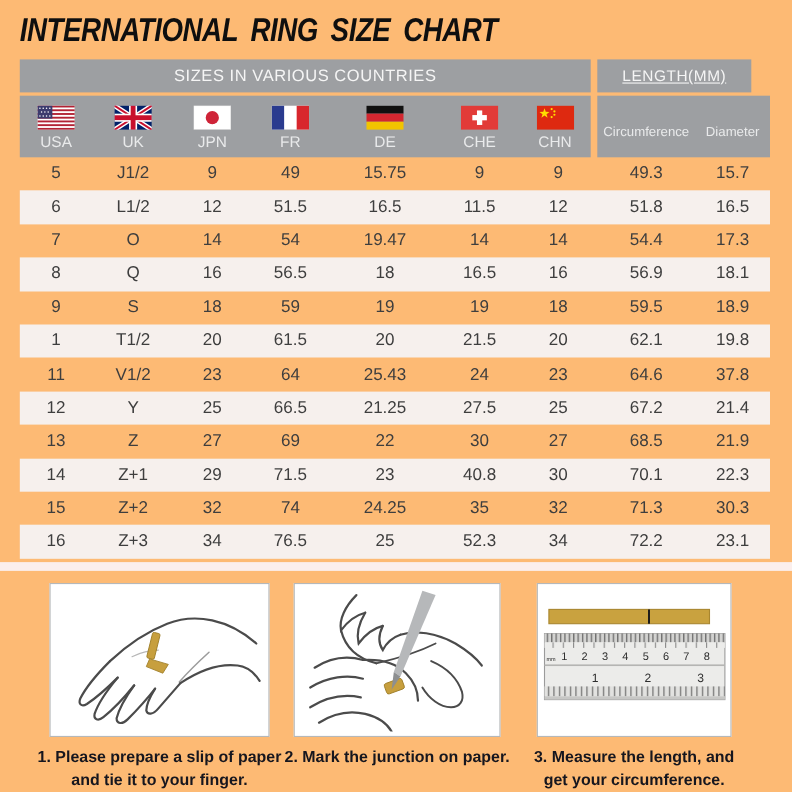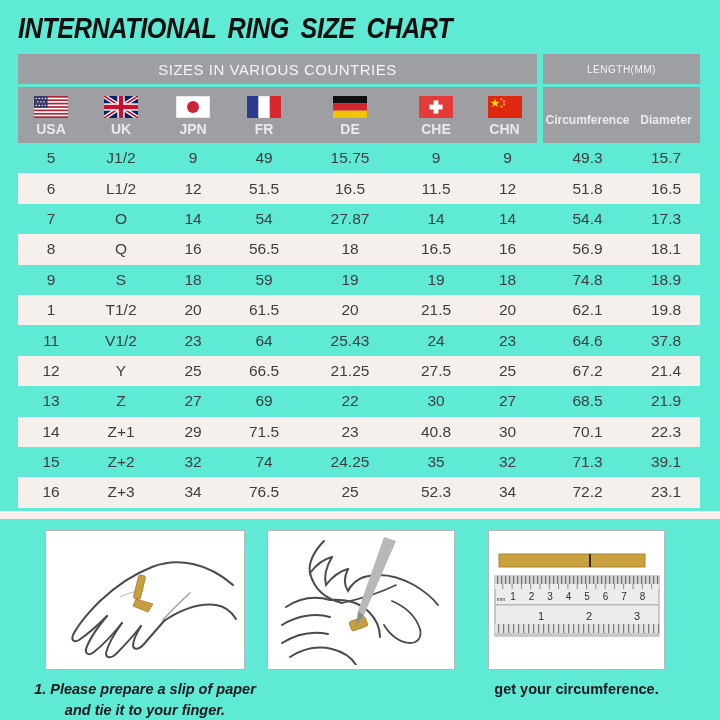--- a/index.html
+++ b/index.html
@@ -1,38 +1,38 @@
 <!DOCTYPE html>
 <html><head>
 <meta charset="utf-8">
 <style>
   html,body{margin:0;padding:0;background:#ffffff;}
   .page{
-    width:720px;height:720px;background:#5eead4;position:relative;overflow:hidden;
+    width:720px;height:720px;background:#fdba74;position:relative;overflow:hidden;
     font-family:"Liberation Sans", sans-serif;
   }
   
   .title{
     margin:10px 0 0 18px;
     font-size:30px;font-weight:bold;font-style:italic;
     color:#0f0f0f;letter-spacing:-0.5px;word-spacing:6px;
     transform:scaleX(0.84);transform-origin:left center;
     white-space:nowrap;line-height:1.2;
   }
   
   .tablewrap{margin-left:18px;width:682px;}
   .group-header-row{display:flex;gap:6px;margin-top:8px;}
   .ghdr{
     background:#9d9fa2;color:#f5f5f5;height:30px;
     display:flex;align-items:center;justify-content:center;
     font-size:15px;letter-spacing:0.5px;
   }
   .ghdr.countries{width:519px;}
-  .ghdr.length{width:157px;font-size:10px;}
-  .flags-row{display:flex;gap:6px;margin-top:3px;font-weight:bold;}
+  .ghdr.length{width:140px;font-size:14px;text-decoration:underline;}
+  .flags-row{display:flex;gap:6px;margin-top:3px;}
   .flags-left{
     width:519px;height:56px;background:#9d9fa2;
     display:grid;grid-template-columns:66px 74px 70px 72px 100px 72px 65px;
   }
   .flag-cell{display:flex;flex-direction:column;align-items:center;justify-content:center;gap:4px;padding-top:2px;}
   .flag-cell svg{display:block;}
   .flag-label{color:#e9eaeb;font-size:14px;line-height:1;}
   .flags-right{
     width:157px;height:56px;background:#9d9fa2;
     display:grid;grid-template-columns:89px 68px;align-items:end;
@@ -54,21 +54,21 @@
   .step2{margin-left:22px;width:188px;}
   .step3{margin-left:33px;width:177px;}
   .step-box{
     border:1px solid #b5b8ba;background:#ffffff;height:138px;
     display:flex;align-items:center;justify-content:center;overflow:hidden;
   }
   .step-caption{
     margin-top:9px;font-weight:bold;font-size:14.5px;color:#16161e;
     text-align:center;line-height:1.45;
   }
-  .step1 .step-caption{width:260px;margin-left:-30px;font-style:italic;}
+  .step1 .step-caption{width:260px;margin-left:-30px;}
   .step2 .step-caption{width:250px;margin-left:-31px;}
   .step3 .step-caption{width:215px;margin-left:-19px;}
   .cap-line{display:block;}
 </style>
 </head>
 <body>
 
 <div class="page">
 
   <div class="title">INTERNATIONAL RING SIZE CHART</div>
@@ -209,21 +209,21 @@
           <div class="tcell">11.5</div>
           <div class="tcell">12</div>
           <div class="tcell">51.8</div>
           <div class="tcell">16.5</div>
         </div>
         <div class="trow">
           <div class="tcell">7</div>
           <div class="tcell">O</div>
           <div class="tcell">14</div>
           <div class="tcell">54</div>
-          <div class="tcell">27.87</div>
+          <div class="tcell">19.47</div>
           <div class="tcell">14</div>
           <div class="tcell">14</div>
           <div class="tcell">54.4</div>
           <div class="tcell">17.3</div>
         </div>
         <div class="trow alt">
           <div class="tcell">8</div>
           <div class="tcell">Q</div>
           <div class="tcell">16</div>
           <div class="tcell">56.5</div>
@@ -234,21 +234,21 @@
           <div class="tcell">18.1</div>
         </div>
         <div class="trow">
           <div class="tcell">9</div>
           <div class="tcell">S</div>
           <div class="tcell">18</div>
           <div class="tcell">59</div>
           <div class="tcell">19</div>
           <div class="tcell">19</div>
           <div class="tcell">18</div>
-          <div class="tcell">74.8</div>
+          <div class="tcell">59.5</div>
           <div class="tcell">18.9</div>
         </div>
         <div class="trow alt">
           <div class="tcell">1</div>
           <div class="tcell">T1/2</div>
           <div class="tcell">20</div>
           <div class="tcell">61.5</div>
           <div class="tcell">20</div>
           <div class="tcell">21.5</div>
           <div class="tcell">20</div>
@@ -301,21 +301,21 @@
         </div>
         <div class="trow">
           <div class="tcell">15</div>
           <div class="tcell">Z+2</div>
           <div class="tcell">32</div>
           <div class="tcell">74</div>
           <div class="tcell">24.25</div>
           <div class="tcell">35</div>
           <div class="tcell">32</div>
           <div class="tcell">71.3</div>
-          <div class="tcell">39.1</div>
+          <div class="tcell">30.3</div>
         </div>
         <div class="trow alt">
           <div class="tcell">16</div>
           <div class="tcell">Z+3</div>
           <div class="tcell">34</div>
           <div class="tcell">76.5</div>
           <div class="tcell">25</div>
           <div class="tcell">52.3</div>
           <div class="tcell">34</div>
           <div class="tcell">72.2</div>
@@ -367,20 +367,23 @@
             <path d="M10,90 C26,80 44,78 58,82"></path>
             <path d="M10,108 C26,98 42,96 56,99"></path>
             <path d="M18,122 C32,113 47,111 60,114 C72,117 80,123 84,130"></path>
             <path d="M58,65 C74,64 88,68 97,77 C104,84 108,93 108,102"></path>
             <path d="M120,66 C134,72 144,82 148,94 C150,102 146,108 138,108 C128,108 118,100 112,90" stroke-width="1.8"></path>
           </g>
           <rect x="78" y="84" width="17" height="10" rx="2" fill="#c79f3e" stroke="#a07f2a" stroke-width="0.8" transform="rotate(-20 86 89)"></rect>
           <polygon points="112,2 124,6 92,80 86,76" fill="#b6b8ba"></polygon>
           <polygon points="86,76 92,80 84,92" fill="#8d8f91"></polygon>
         </svg>
+      </div>
+      <div class="step-caption">
+        <span class="cap-line">2. Mark the junction on paper.</span>
       </div>
     </div>
 
     <div class="step step3">
       <div class="step-box">
         <svg width="168" height="120" viewBox="0 0 168 120">
           <defs>
             <pattern id="tkA" width="4" height="8" patternUnits="userSpaceOnUse">
               <rect width="4" height="8" fill="#d3d3d1"></rect>
               <rect width="1.2" height="8" fill="#6e6e6e"></rect>
@@ -414,18 +417,19 @@
           <g font-size="11" fill="#2d2d2d" text-anchor="middle" font-family="Liberation Sans, sans-serif">
             <text x="48" y="80">1</text>
             <text x="96" y="80">2</text>
             <text x="144" y="80">3</text>
           </g>
           <rect x="2" y="84" width="164" height="9" fill="url(#tkB)"></rect>
           <rect x="2" y="93" width="164" height="3" fill="#c7c7c5"></rect>
         </svg>
       </div>
       <div class="step-caption">
+        <span class="cap-line">3. Measure the length, and</span>
         <span class="cap-line">get your circumference.</span>
       </div>
     </div>
 
   </div>
 </div>
 
 </body></html>

